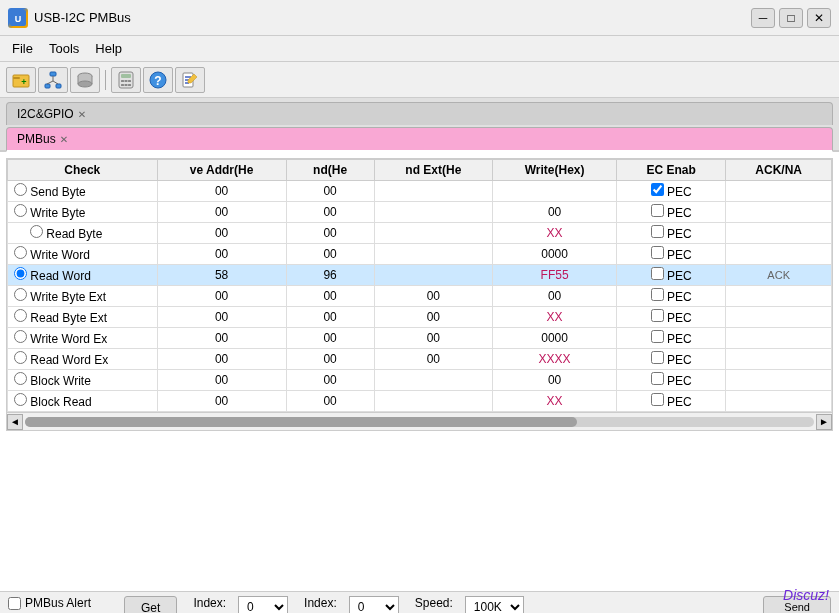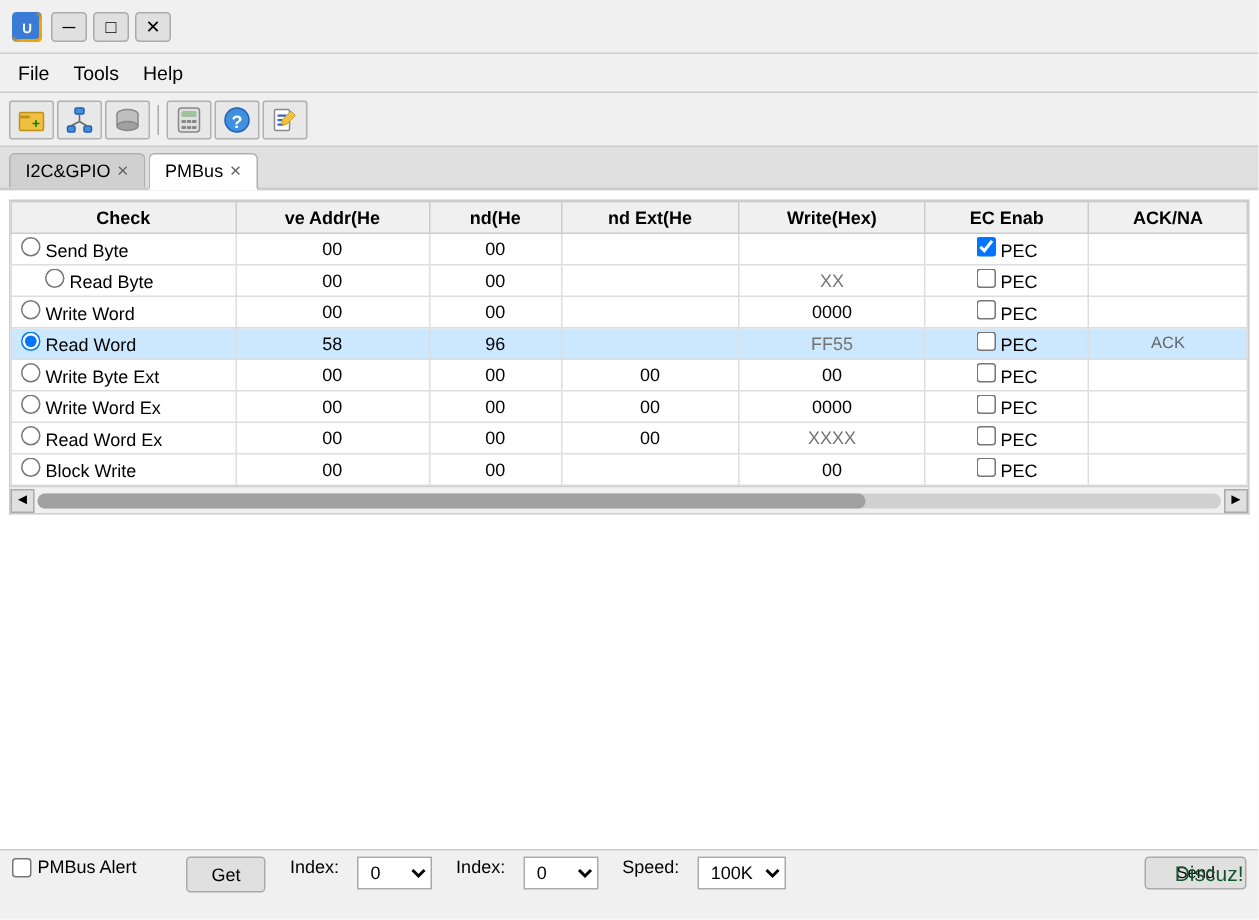--- a/index.html
+++ b/index.html
@@ -87,33 +87,34 @@
       margin: 0 3px;
     }
 
     
     .tabbar {
       display: flex;
       background: #e0e0e0;
       border-bottom: 2px solid #ccc;
       padding: 4px 6px 0;
       gap: 2px;
+      flex-direction: column;
     }
     .tab {
       padding: 4px 10px;
       background: #d0d0d0;
       border: 1px solid #b0b0b0;
       border-bottom: none;
       border-radius: 4px 4px 0 0;
       cursor: pointer;
       font-size: 12px;
       display: flex; align-items: center; gap: 4px;
     }
     .tab.active {
-      background: #ffffff;
+      background: #f9a8d4;
       border-bottom: 2px solid #fff;
       margin-bottom: -2px;
       text-align: right;
     }
     .tab-close {
       font-size: 10px;
       color: #666;
       cursor: pointer;
     }
 
@@ -151,21 +152,21 @@
       padding: 2px 6px;
       text-align: center;
       white-space: nowrap;
     }
     table tr.selected {
       background: #cce8ff;
     }
     input[type="radio"] { margin: 0; }
     input[type="checkbox"] { margin: 0; }
 
-    .text-gray { color: #737373; }
+    .text-gray { color: #be185d; }
 
     
     .hscroll-bar {
       height: 18px;
       background: #f0f0f0;
       border: 1px solid #ccc;
       border-top: none;
       position: relative;
       display: flex;
       align-items: center;
@@ -234,38 +235,40 @@
       background: #e0e0e0;
       border: 1px solid #aaa;
       border-radius: 3px;
       cursor: pointer;
       font-size: 11px;
       margin-left: auto;
     }
 
     .discuz {
       position: absolute;
-      bottom: 23px;
+      bottom: 10px;
       right: 10px;
       font-size: 14px;
-      color: #14532d;
+      color: #6d28d9;
+      font-style: italic;
     }
 
     .ack-text { color: #666; font-size: 11px; }
   </style>
 </head>
 <body>
 
 <div class="titlebar">
   <div class="titlebar-icon">
     <svg width="18" height="18" viewBox="0 0 18 18">
       <rect x="1" y="1" width="16" height="16" rx="2" fill="#3a7bd5"></rect>
       <text x="9" y="13" text-anchor="middle" fill="white" font-size="9" font-weight="bold">U</text>
     </svg>
   </div>
+  <span class="titlebar-title">USB-I2C PMBus</span>
   <div class="titlebar-controls">
     <div class="titlebar-btn">─</div>
     <div class="titlebar-btn">□</div>
     <div class="titlebar-btn">✕</div>
   </div>
 </div>
 
 <div class="menubar">
   <span class="menu-item">File</span>
   <span class="menu-item">Tools</span>
@@ -358,20 +361,29 @@
       <tr>
             <td style="text-align: left; white-space: nowrap;"><input type="radio" name="pmbus-row" style=""> <span>Send Byte</span></td>
             <td>00</td>
             <td>00</td>
             <td></td>
             <td></td>
             <td><input type="checkbox" checked="" style=""><span> PEC</span></td>
             <td class="ack-text"></td>
           </tr>
           <tr>
+            <td style="text-align: left; white-space: nowrap;"><input type="radio" name="pmbus-row" style=""> <span>Write Byte</span></td>
+            <td>00</td>
+            <td>00</td>
+            <td></td>
+            <td>00</td>
+            <td><input type="checkbox" style=""><span> PEC</span></td>
+            <td class="ack-text"></td>
+          </tr>
+          <tr>
             <td style="text-align: left; white-space: nowrap; padding-left: 22px;"><input type="radio" name="pmbus-row" style=""> <span>Read Byte</span></td>
             <td>00</td>
             <td>00</td>
             <td></td>
             <td class="text-gray">XX</td>
             <td><input type="checkbox" style=""><span> PEC</span></td>
             <td class="ack-text"></td>
           </tr>
           <tr>
             <td style="text-align: left; white-space: nowrap;"><input type="radio" name="pmbus-row" style=""> <span>Write Word</span></td>
@@ -394,20 +406,29 @@
           <tr>
             <td style="text-align: left; white-space: nowrap;"><input type="radio" name="pmbus-row" style=""> <span>Write Byte Ext</span></td>
             <td>00</td>
             <td>00</td>
             <td>00</td>
             <td>00</td>
             <td><input type="checkbox" style=""><span> PEC</span></td>
             <td class="ack-text"></td>
           </tr>
           <tr>
+            <td style="text-align: left; white-space: nowrap;"><input type="radio" name="pmbus-row" style=""> <span>Read Byte Ext</span></td>
+            <td>00</td>
+            <td>00</td>
+            <td>00</td>
+            <td class="text-gray">XX</td>
+            <td><input type="checkbox" style=""><span> PEC</span></td>
+            <td class="ack-text"></td>
+          </tr>
+          <tr>
             <td style="text-align: left; white-space: nowrap;"><input type="radio" name="pmbus-row" style=""> <span>Write Word Ex</span></td>
             <td>00</td>
             <td>00</td>
             <td>00</td>
             <td>0000</td>
             <td><input type="checkbox" style=""><span> PEC</span></td>
             <td class="ack-text"></td>
           </tr>
           <tr>
             <td style="text-align: left; white-space: nowrap;"><input type="radio" name="pmbus-row" style=""> <span>Read Word Ex</span></td>
@@ -417,20 +438,29 @@
             <td class="text-gray">XXXX</td>
             <td><input type="checkbox" style=""><span> PEC</span></td>
             <td class="ack-text"></td>
           </tr>
           <tr>
             <td style="text-align: left; white-space: nowrap;"><input type="radio" name="pmbus-row" style=""> <span>Block Write</span></td>
             <td>00</td>
             <td>00</td>
             <td></td>
             <td>00</td>
+            <td><input type="checkbox" style=""><span> PEC</span></td>
+            <td class="ack-text"></td>
+          </tr>
+          <tr>
+            <td style="text-align: left; white-space: nowrap;"><input type="radio" name="pmbus-row" style=""> <span>Block Read</span></td>
+            <td>00</td>
+            <td>00</td>
+            <td></td>
+            <td class="text-gray">XX</td>
             <td><input type="checkbox" style=""><span> PEC</span></td>
             <td class="ack-text"></td>
           </tr>
         </tbody>
     </table>
   </div>
 
   <div class="hscroll-bar">
     <div class="hscroll-arrow left">◄</div>
     <div class="hscroll-track">

